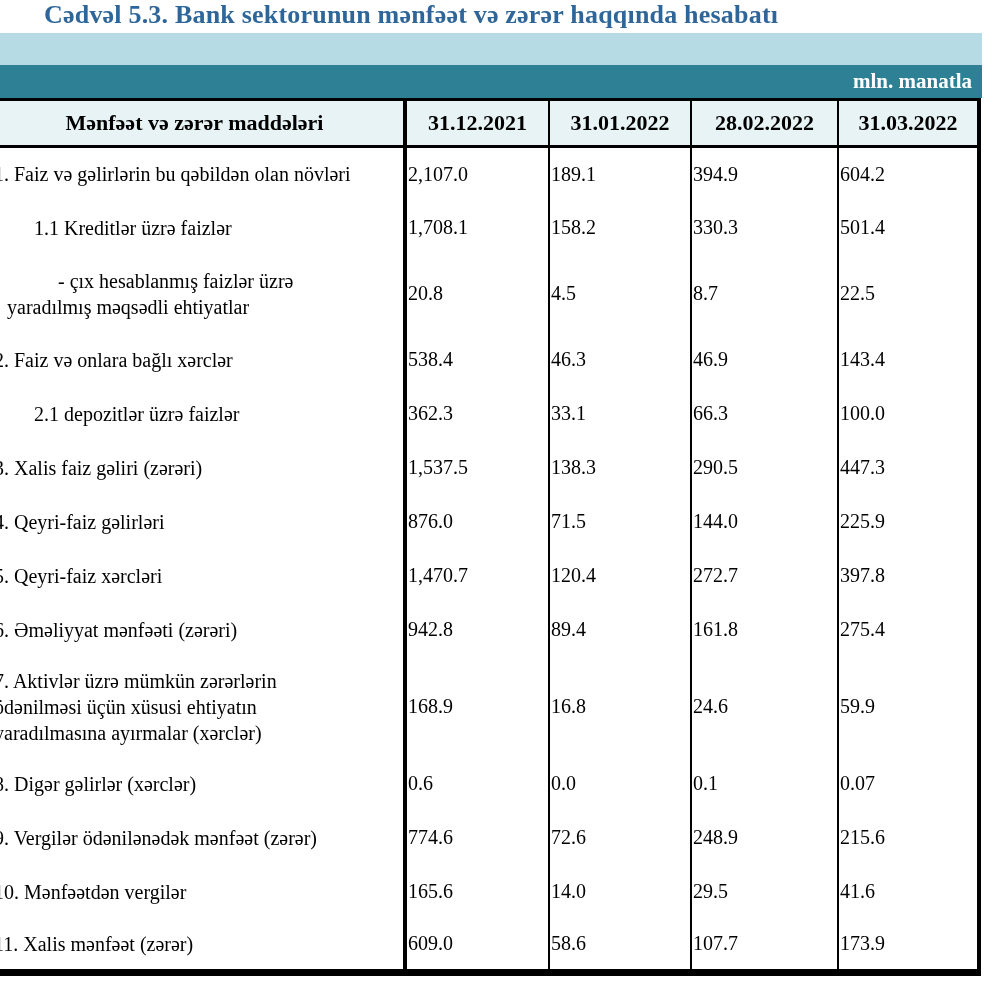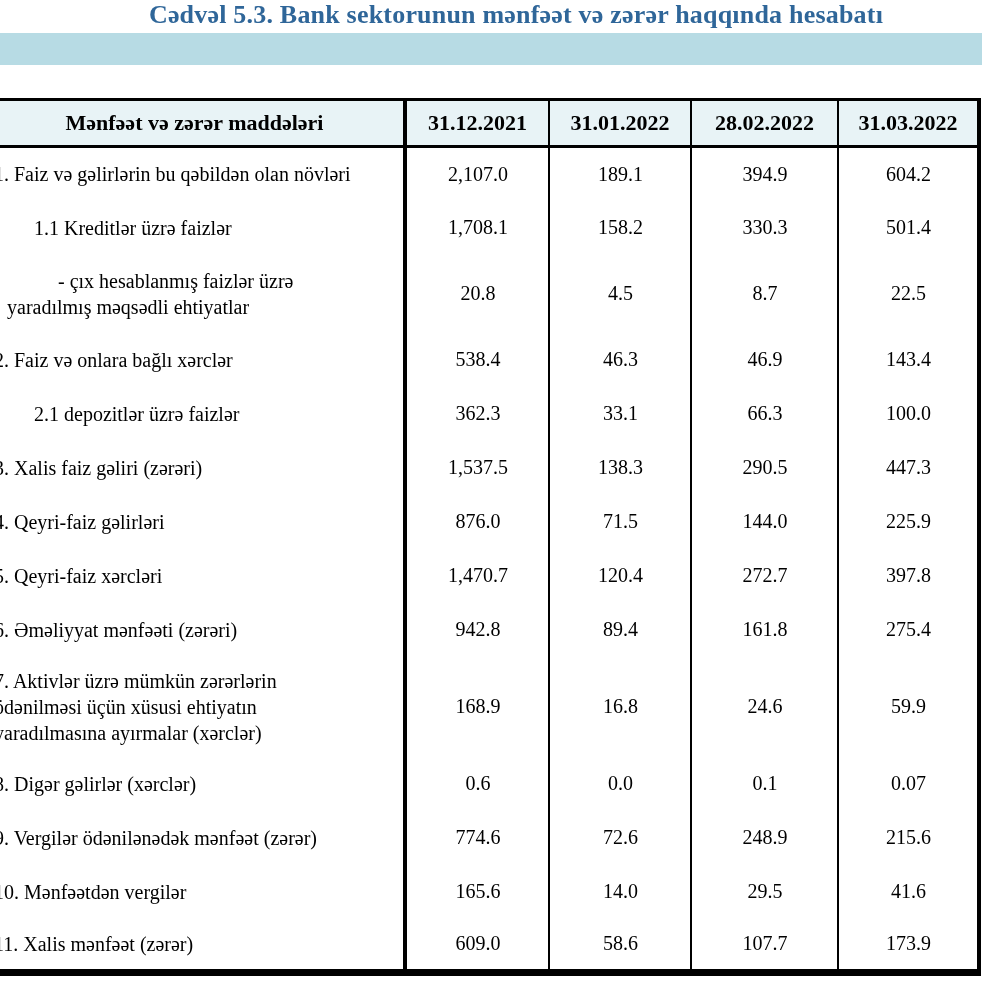--- a/index.html
+++ b/index.html
@@ -19,21 +19,20 @@
   }
   .page {
     position: relative;
     width: 1000px; height: 984px;
     overflow: hidden;
     background: var(--page-bg);
   }
   .title {
     position: absolute;
     top: 0; left: 0; width: 988px;
-    text-align: center;
     font-size: 26px;
     font-weight: bold;
     color: var(--title-blue);
     letter-spacing: 0.2px;
     padding-left: 44px;
   }
   .band-light {
     position: absolute;
     top: 33px; left: 0;
     width: 982px; height: 32px;
@@ -93,36 +92,39 @@
     font-size: 20px;
     padding-left: 8px;
     padding-right: 4px;
     white-space: pre-line;
     line-height: 1.3;
   }
   td.label.indent-sub { padding-left: 48px; }
   td.label.hang { padding-left: 21px; text-indent: 51px; }
   td.value {
     font-size: 20px;
-    text-align: center;
+    text-align: left;
     padding-right: 0;
   }
   tr.h54 { height: 54px; }
   tr.h78 { height: 78px; }
   tr.h100 { height: 100px; }
 </style>
 </head>
 <body>
 
 <div class="page">
 
   <div class="title">Cədvəl 5.3. Bank sektorunun mənfəət və zərər haqqında hesabatı</div>
 
   <div class="band-light"></div>
 
+  <div class="band-teal">
+    <span>mln. manatla</span>
+  </div>
 
   <div class="table-wrap">
     <table class="pl">
       <colgroup>
         <col class="c-items">
           <col class="c-d1">
           <col class="c-d2">
           <col class="c-d3">
           <col class="c-d4">
       </colgroup>

